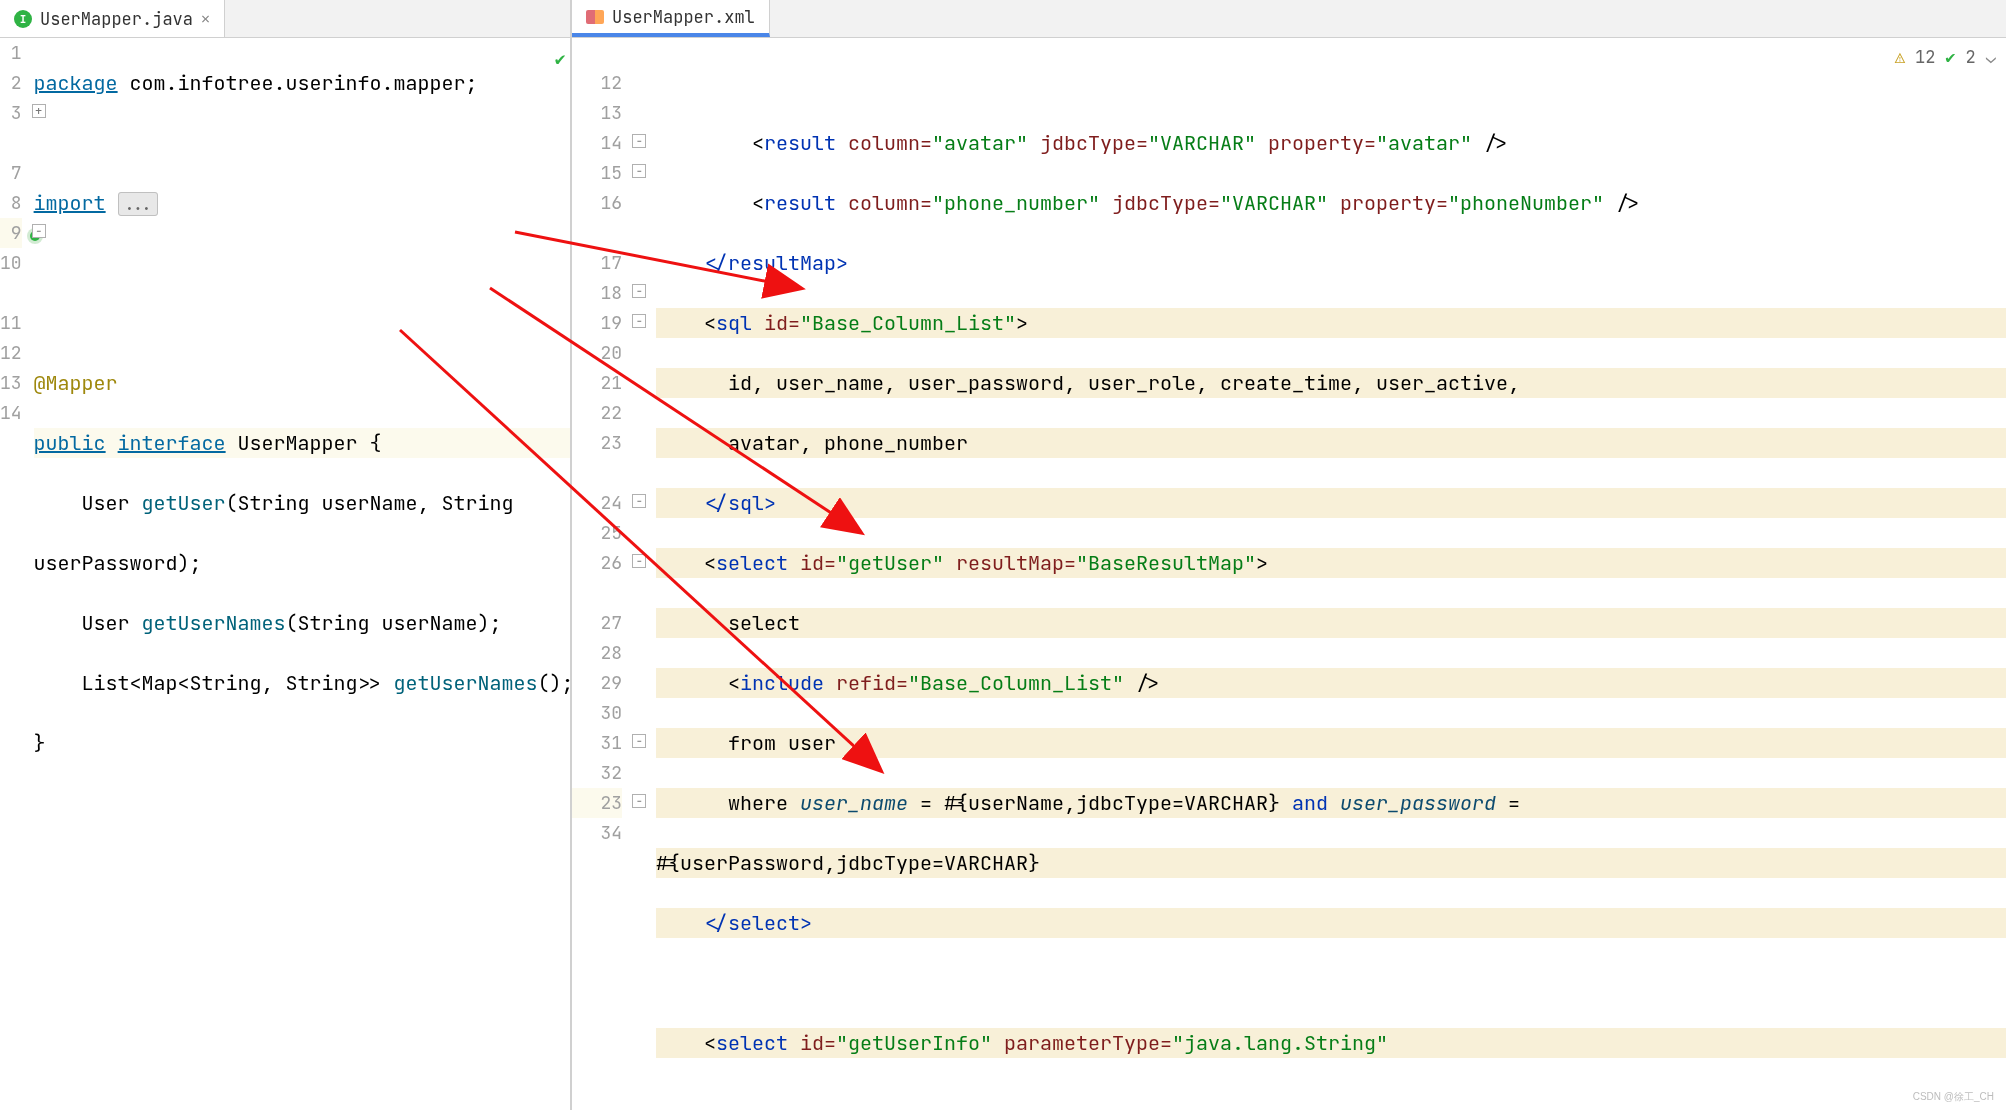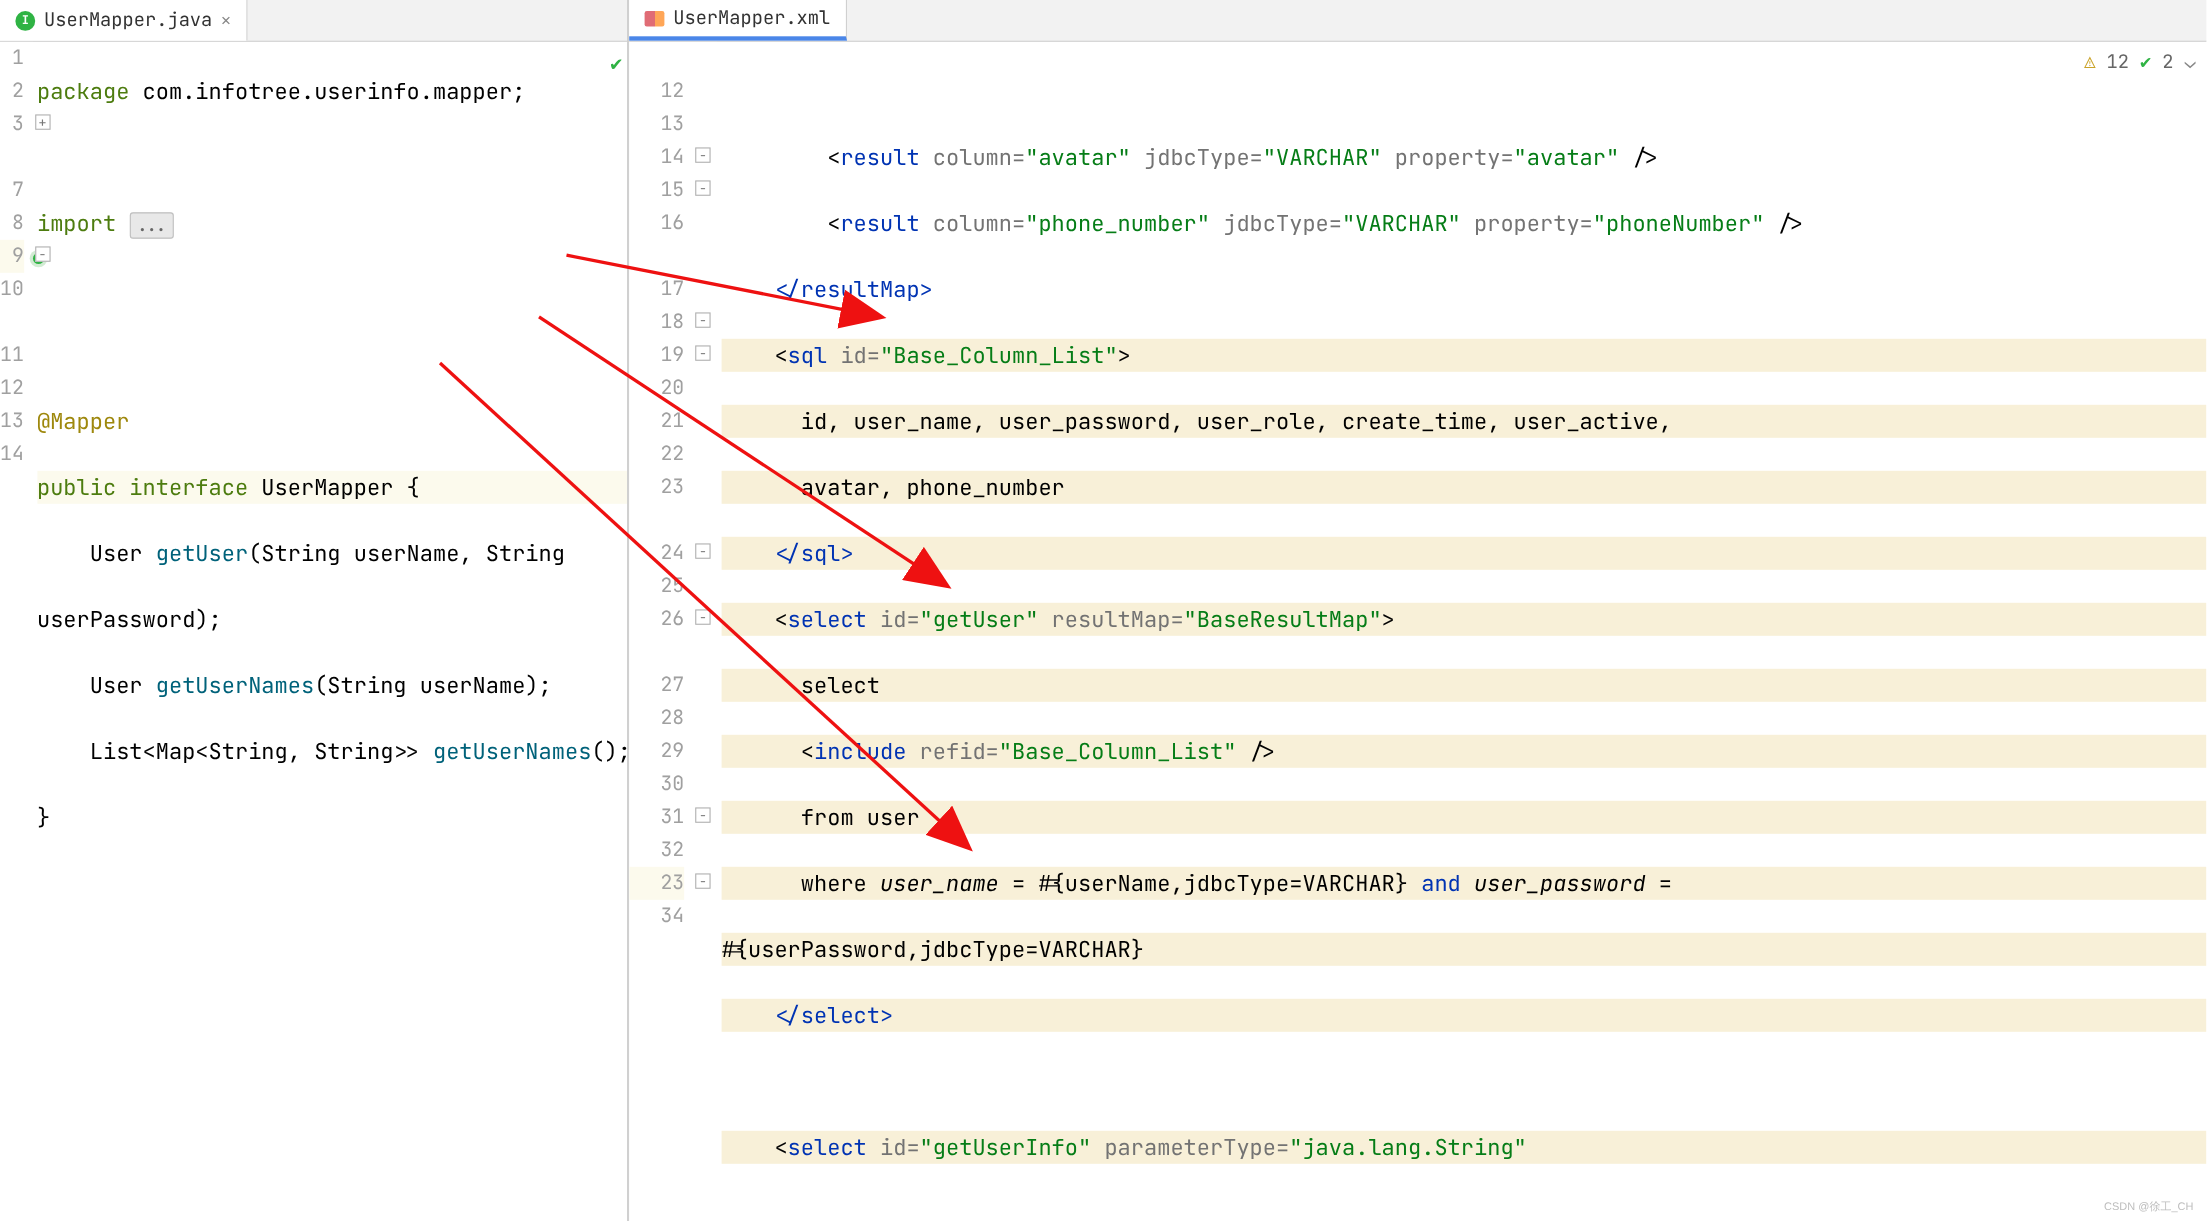--- a/index.html
+++ b/index.html
@@ -15,26 +15,26 @@
   .tab-icon { width: 18px; height: 18px; display: inline-flex; align-items: center; justify-content: center; }
   .java-icon { border-radius: 50%; background: #2fb344; color: #fff; font-size: 11px; font-weight: bold; width:18px; height:18px; line-height:18px; text-align:center;}
   .xml-icon { background: linear-gradient(to right,#e06c75 50%, #ffa657 50%); width:18px; height:14px; border-radius:2px; }
   .editor { display: flex; flex: 1; overflow: hidden; position: relative; }
   .gutter { width: 50px; background: #fff; color: #a0a0a0; text-align: right; padding-right: 8px; font-size: 18px; line-height: 30px; border-right: 0px solid transparent; user-select:none;}
   .gutter-r { width: 58px; }
   .fold-col { width: 22px; background: #fff; position: relative; }
   .fold-mark { position: absolute; left: 2px; width: 14px; height: 14px; border: 1px solid #b0b0b0; background: #fff; font-size: 12px; line-height: 12px; text-align: center; color: #777; }
   .code { flex: 1; padding-left: 4px; font-size: 20px; line-height: 30px; white-space: pre; position: relative; }
   .line { height: 30px; display: block; }
-  .kw { color: #4d7c0f; }
+  .kw { color: #0369a1; text-decoration: underline; }
   .ann { color: #9e880d; }
   .str { color: #067d17; }
-  .attr { color: #737373; text-align: right; }
+  .attr { color: #7f1d1d; text-align: right; }
   .tagc { color: #0033b3; }
-  .ital { font-style: italic; color: #000000; }
+  .ital { font-style: italic; color: #0c4a6e; }
   .fn { color: #00627a; }
   .dots { background: #e8e8e8; border: 1px solid #c0c0c0; border-radius: 3px; padding: 0 4px; color: #666; font-size: 17px;}
   .hl-line { background: #fcfaed; }
   .hl-block { background: #f8f0d8; }
   .green-check { position: absolute; right: 8px; top: 6px; color: #2fb344; font-size: 18px; }
   .warn-badge { position:absolute; right: 10px; top: 4px; font-size: 17px; color: #666; display:flex; gap:10px; align-items:center;}
   .warn-badge .w { color: #c9a227; }
   .warn-badge .c { color: #2fb344; }
   .gutter-icon { position:absolute; width:20px; height:20px; }
   .watermark { position: absolute; right: 12px; bottom: 6px; font-size: 10px; color: #bdbdbd; font-family: sans-serif;}

